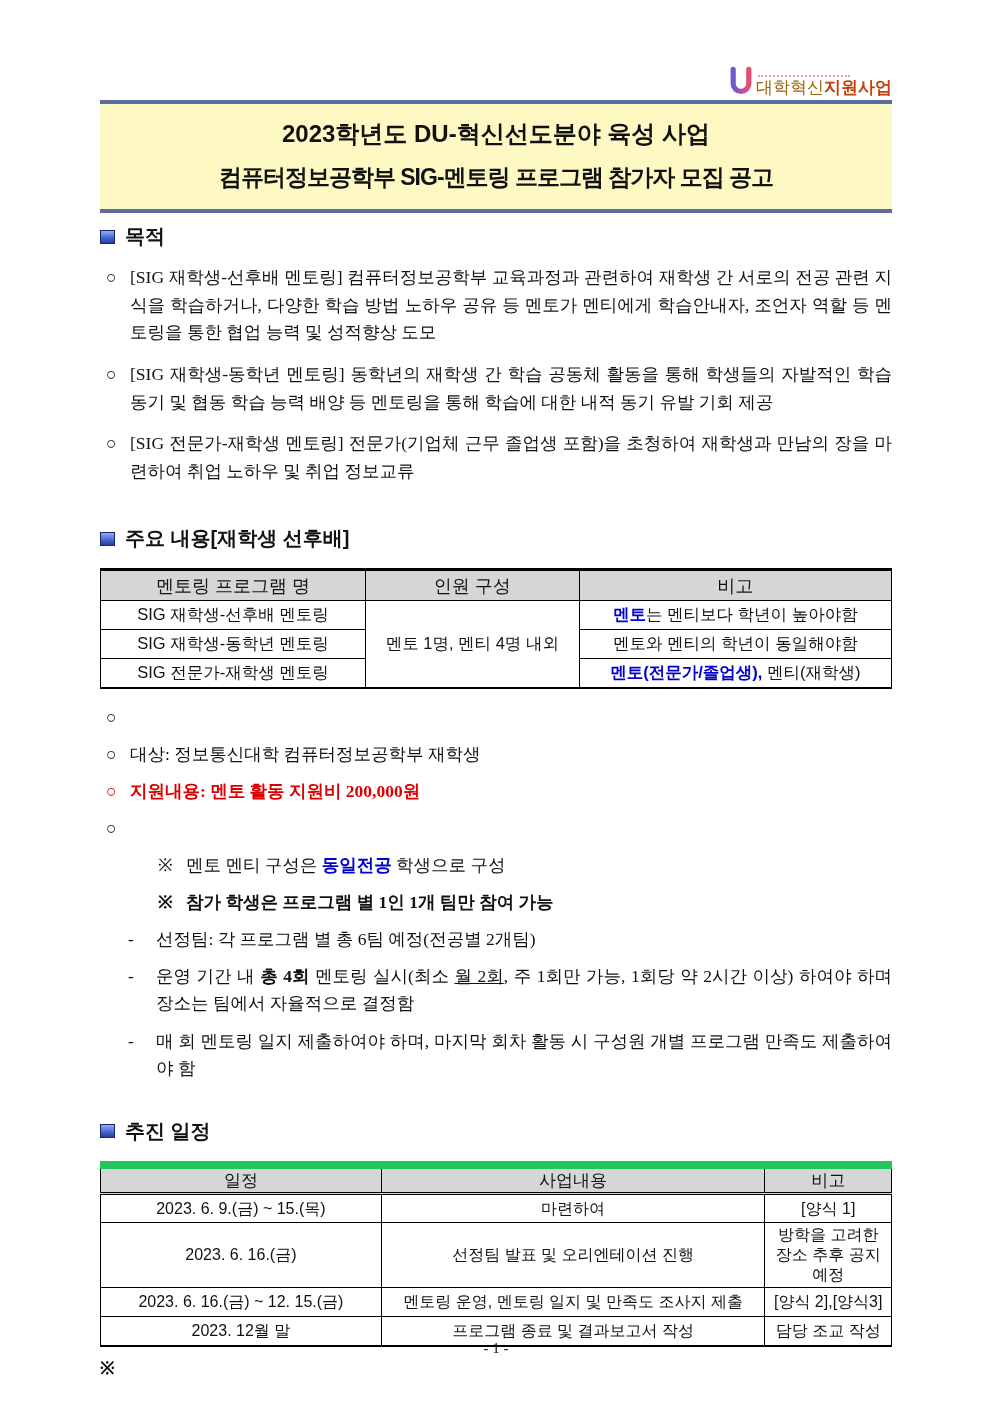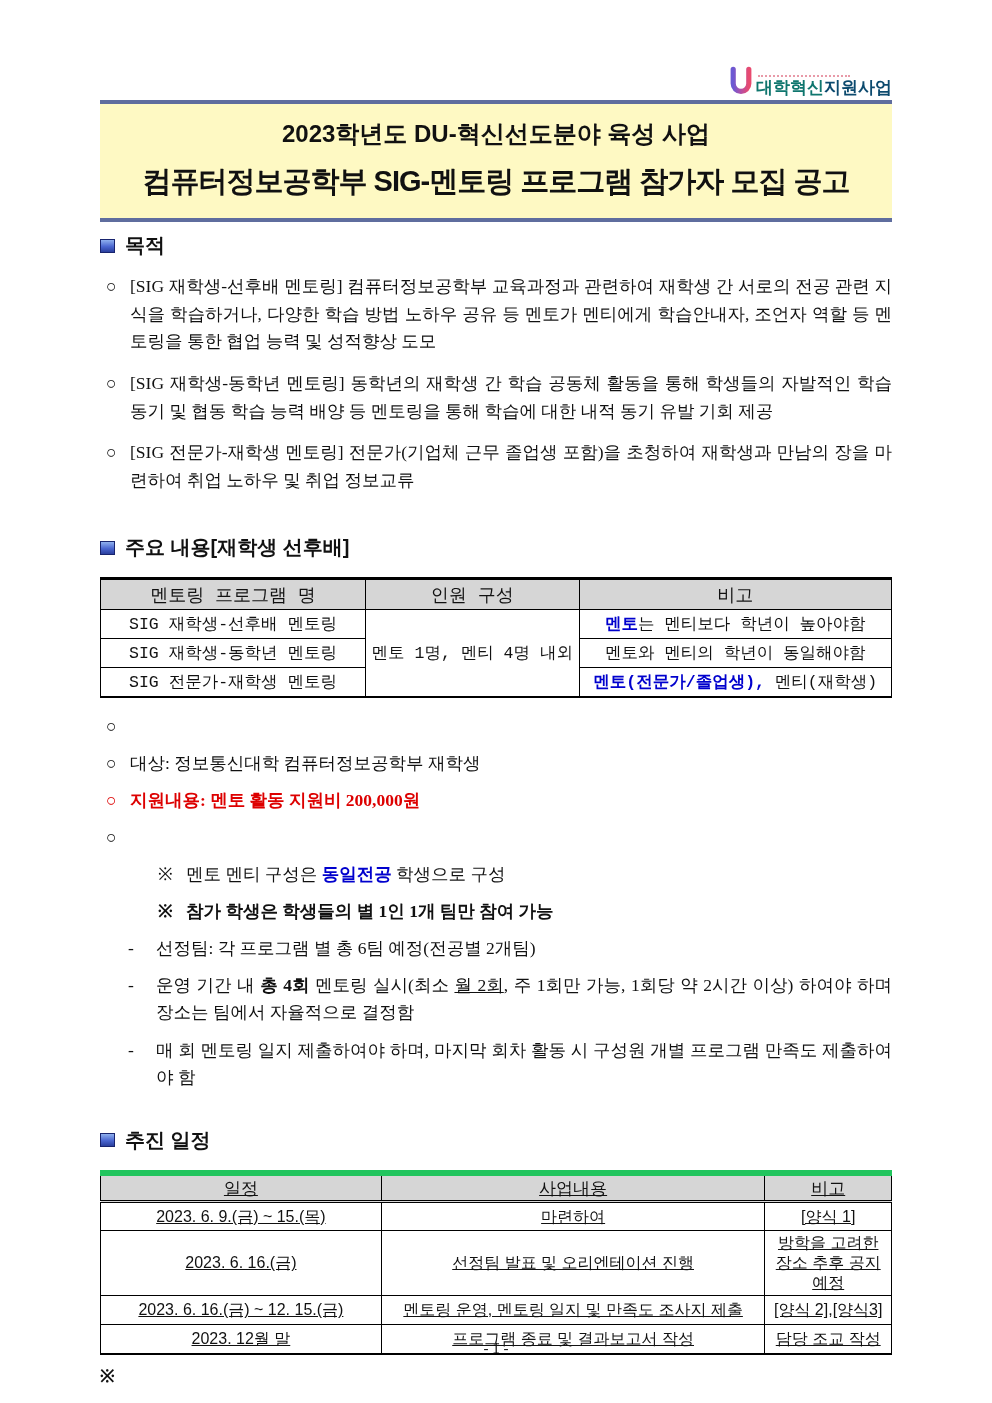--- a/index.html
+++ b/index.html
@@ -19,35 +19,35 @@
     padding-top: 58px; height: 96px;
   }
   .logo { display: flex; align-items: flex-end; gap: 2px; }
   .logo svg { width: 26px; height: 30px; display: block; }
   .logo-text { display: flex; flex-direction: column; line-height: 1; }
   .logo-tiny {
     height: 6px; margin-bottom: 2px; margin-left: 2px;
     border-bottom: 2px dotted #e89aa8; width: 92px;
   }
   .logo-main { font-family: "Liberation Sans", sans-serif; font-size: 17px; white-space: nowrap; }
-  .logo-main .b { font-weight: bold; color: #0f766e; margin-top: 12px; }
-  .logo-main .g { color: #0c4a6e; font-weight: bold; }
+  .logo-main .b { font-weight: normal; color: #a16207; margin-top: 12px; }
+  .logo-main .g { color: #c2410c; font-weight: bold; }
 
   
   .banner {
     margin-top: 4px;
     background: #fef9c3;
     border-top: 4px solid #5f6d9e;
     border-bottom: 4px solid #5f6d9e;
     text-align: center;
     padding: 14px 0 16px 0;
     font-family: "Liberation Sans", sans-serif;
   }
   .banner .t1 { font-size: 24px; font-weight: bold; letter-spacing: 0px; }
-  .banner .t2 { font-size: 29px; font-weight: bold; margin-top: 12px; letter-spacing: -1px; }
+  .banner .t2 { font-size: 23px; font-weight: bold; margin-top: 12px; letter-spacing: -1px; }
 
   
   .sec-head {
     display: flex; align-items: center; gap: 10px;
     font-family: "Liberation Sans", sans-serif;
     font-size: 20px; font-weight: bold;
   }
   .sq {
     width: 15px; height: 14px; flex: 0 0 15px;
     background: linear-gradient(to bottom, #8fb0ee 0%, #4a66d0 55%, #2a3f9d 100%);
@@ -72,26 +72,26 @@
 
   .subnote { display: flex; margin-top: 10px; font-size: 17.5px; line-height: 1.55; }
   .subnote .mk { flex: 0 0 28px; }
   .ind-star { padding-left: 58px; }
   .ind-dash { padding-left: 28px; }
   .subnote .tx { flex: 1; text-align: justify; }
 
   
   table { border-collapse: collapse; width: 100%; table-layout: fixed;
           font-family: "Liberation Sans", sans-serif; }
-  .tbl1 { margin-top: 16px; border-top: 3px solid #000; border-bottom: 2px solid #000; font-family: Liberation Mono, monospace; }
+  .tbl1 { margin-top: 16px; border-top: 3px solid #000; border-bottom: 2px solid #000; }
   .tbl1 th, .tbl1 td { border: 1px solid #000; text-align: center; vertical-align: middle; }
   .tbl1 th { background: #d6d6d6; font-size: 18px; font-weight: normal; height: 31px; }
   .tbl1 td { font-size: 16.5px; height: 29px; }
 
-  .tbl2 { margin-top: 16px; border-top: 6px solid #22c55e; border-bottom: 2px solid #000; text-decoration: underline; }
+  .tbl2 { margin-top: 16px; border-top: 8px solid #22c55e; border-bottom: 2px solid #000; }
   .tbl2 th, .tbl2 td { border: 1px solid #000; text-align: center; vertical-align: middle; }
   .tbl2 th { background: #d6d6d6; font-size: 17px; font-weight: normal; height: 29px;
              border-bottom: 3px double #000; }
   .tbl2 td { font-size: 16px; height: 29px; line-height: 1.25; padding: 2px 3px; }
 
   
   .foot-note { display: flex; font-size: 17.5px; font-weight: bold; margin-top: 9px; line-height: 1.4; }
   .foot-note .mk { flex: 0 0 28px; }
   .page-num {
     position: absolute; bottom: 46px; left: 0; width: 100%;
@@ -199,21 +199,21 @@
     </div>
   </div>
 
   <div>
     <div class="subnote ind-star">
       <span class="mk">※</span>
       <span class="tx"><span>멘토 멘티 구성은 </span><span class="blue-b">동일전공</span><span> 학생으로 구성</span></span>
     </div>
     <div class="subnote ind-star bold">
       <span class="mk">※</span>
-      <span class="tx">참가 학생은 학생들의 별 1인 1개 팀만 참여 가능</span>
+      <span class="tx">참가 학생은 프로그램 별 1인 1개 팀만 참여 가능</span>
     </div>
     <div class="subnote ind-dash">
       <span class="mk">-</span>
       <span class="tx">선정팀: 각 프로그램 별 총 6팀 예정(전공별 2개팀)</span>
     </div>
     <div class="subnote ind-dash">
       <span class="mk">-</span>
       <span class="tx"><span>운영 기간 내 </span><span class="bold">총 4회</span><span> 멘토링 실시(최소 </span><span class="ul">월 2회</span><span>, 주 1회만 가능, 1회당 약 2시간 이상) 하여야 하며 장소는 팀에서 자율적으로 결정함</span></span>
     </div>
     <div class="subnote ind-dash">

